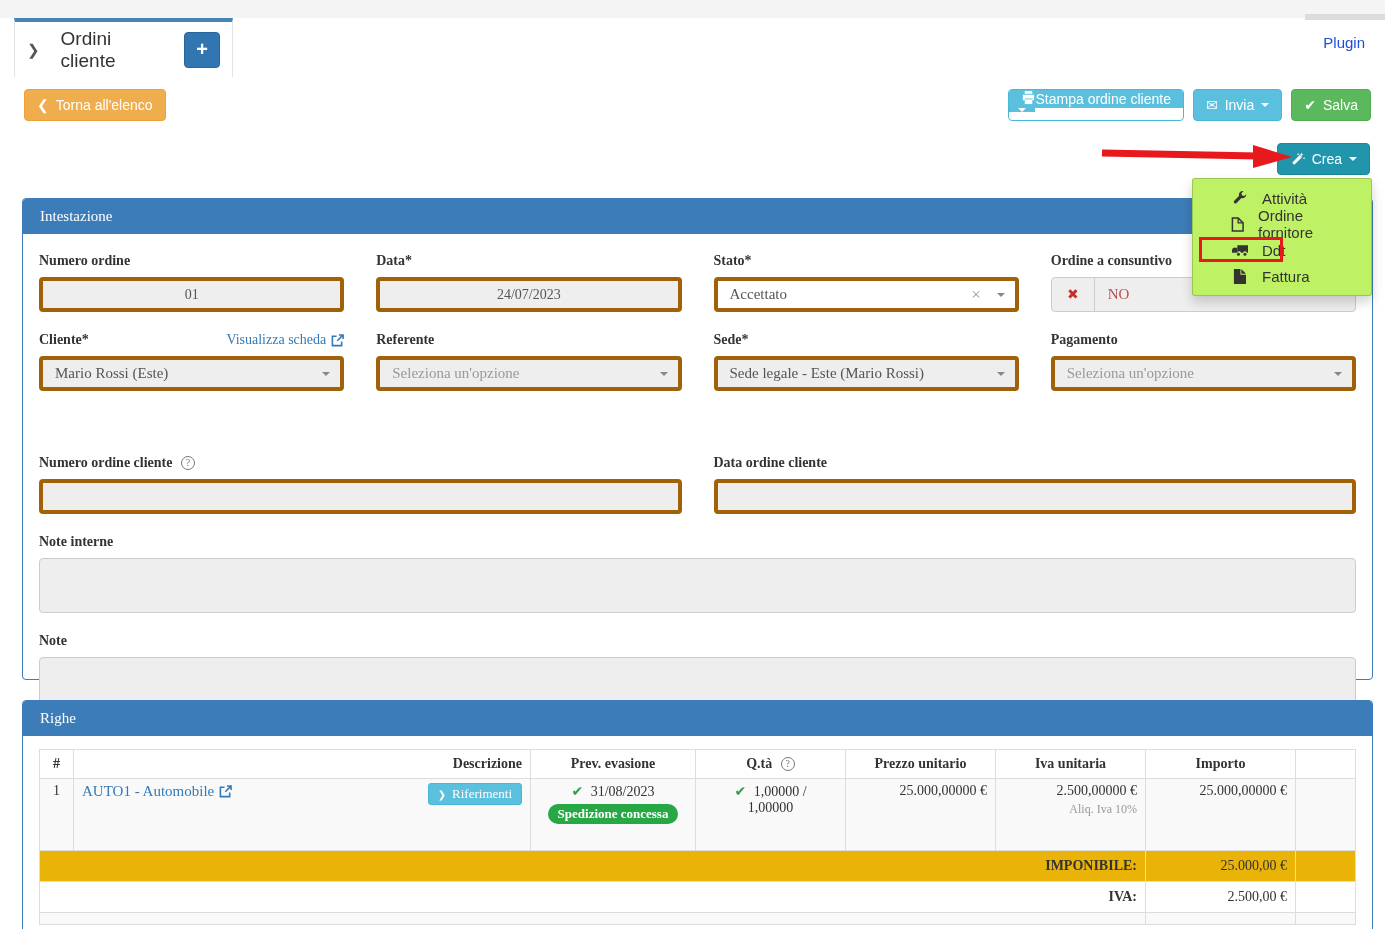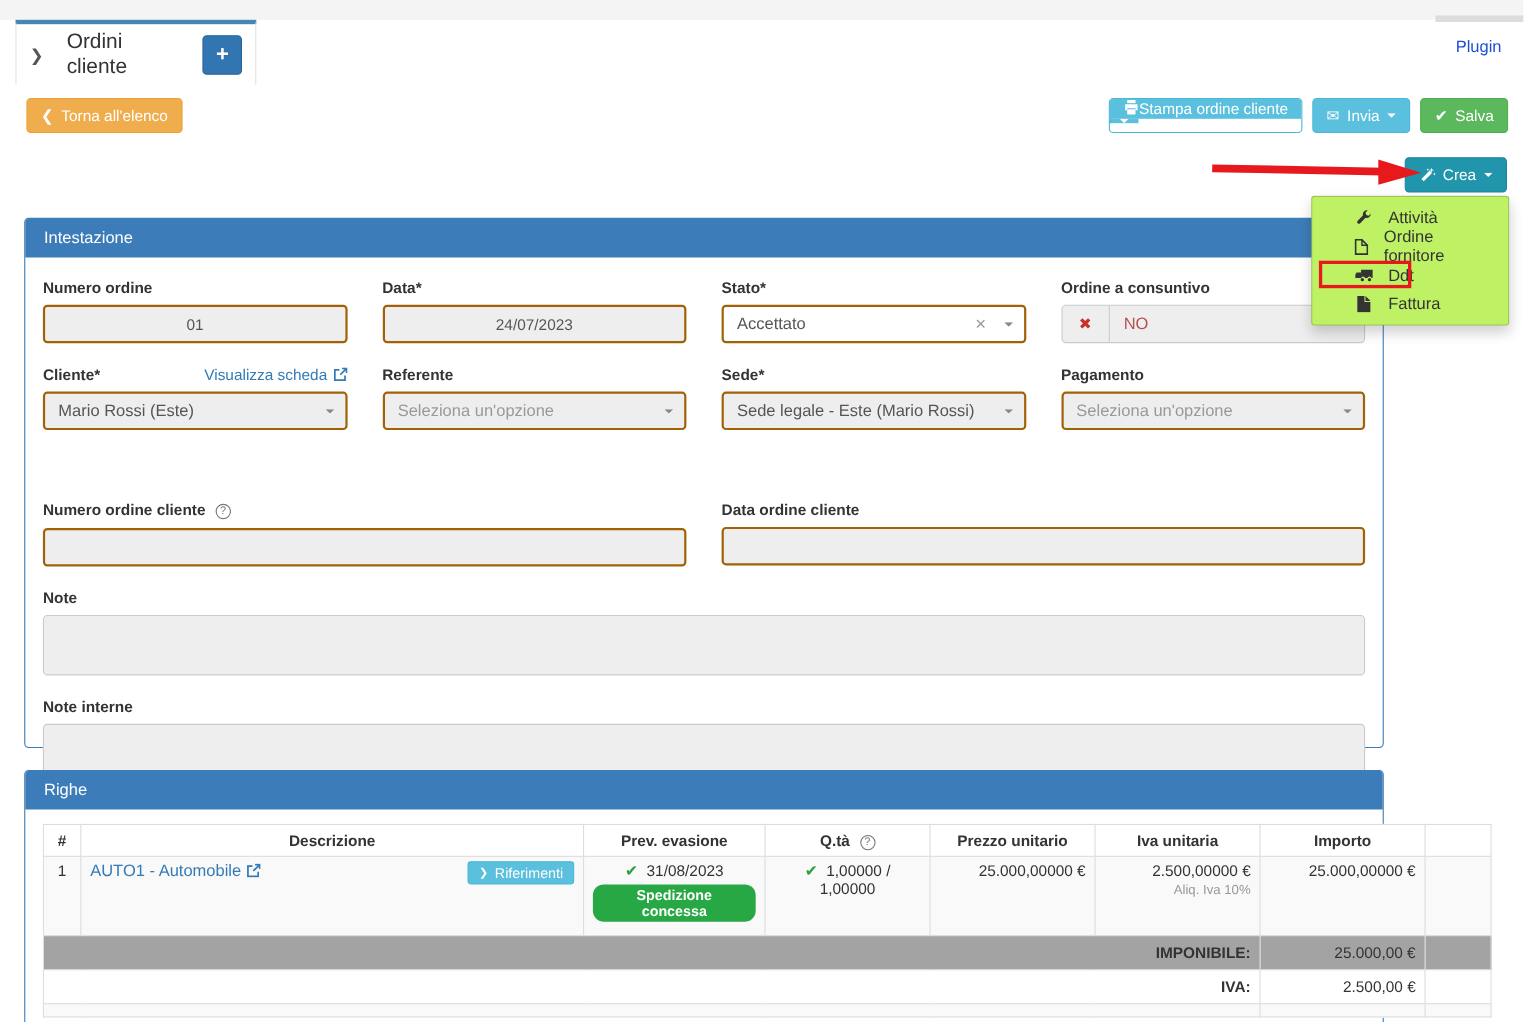--- a/index.html
+++ b/index.html
@@ -50,68 +50,68 @@
   
   .dropdown-menu {
     position:absolute; left:1192px; top:178px; width:180px; background:#bef264;
     border:1px solid rgba(0,0,0,.18); border-radius:3px; box-shadow:0 6px 12px rgba(0,0,0,.18);
     padding:6px 16px; z-index:20;
   }
   .menu-item { display:flex; align-items:center; height:26px; padding:0 18px 0 22px; font-size:15px; color:#333; cursor:pointer; }
   .menu-item .micon { width:17px; display:inline-flex; justify-content:center; margin-right:14px; }
 
   
-  .panel { position:absolute; left:22px; width:1236px; border:1px solid #3c7db9; border-radius:4px; background:#fff; }
+  .panel { position:absolute; left:22px; width:1351px; border:1px solid #3c7db9; border-radius:4px; background:#fff;font-family:Liberation Serif, serif; }
   .panel-heading { background:#3c7db9; color:#fff; height:35px; line-height:35px; padding:0 17px; font-size:15px; border-radius:3px 3px 0 0; }
   .panel-intestazione { top:198px; height:482px; }
   .panel-righe { top:700px; height:245px; }
   .panel-body { padding:13px 16px 0 16px; }
 
   
   .form-grid { display:grid; grid-template-columns:repeat(4,1fr); column-gap:32px; }
   .field { margin-bottom:14px; }
   .span2 { grid-column:span 2;margin-top:44px; }
   .span4 { grid-column:span 4; }
   .flabel { display:flex; justify-content:space-between; align-items:baseline; font-weight:bold; font-size:14px; color:#333; margin:6px 0 8px 0; }
   .help {
     display:inline-block; width:14px; height:14px; border:1px solid #777; border-radius:50%;
     color:#777; font-size:10px; line-height:12px; text-align:center; font-weight:normal; margin-left:5px; vertical-align:1px;
   }
   .link { color:#337ab7; font-weight:normal; font-size:14px; cursor:pointer; display:inline-flex; align-items:center; gap:5px; }
-  .ctl { height:35px; border:2px solid #a16207; border-radius:4px; background:#eee; font-size:14px; color:#555; width:100%; }
+  .ctl { height:35px; border:4px solid #a16207; border-radius:4px; background:#eee; font-size:14px; color:#555; width:100%; }
   .ctl-center { display:flex; align-items:center; justify-content:center; }
   .select { display:flex; align-items:center; padding:0 10px 0 12px; font-size:15px; }
   .select .sel-text { flex:1; text-align:left; }
   .select .placeholder { color:#999; }
   .select .sel-caret { border-top:4px dashed #888; border-right:4px solid transparent; border-left:4px solid transparent; width:0; height:0; }
   .select.white { background:#fff; }
   .sel-clear { color:#999; font-size:17px; margin-right:16px; cursor:pointer; }
   .input-group { display:flex; height:35px; border:1px solid #ccc; border-radius:4px; background:#eee; overflow:hidden; }
   .ig-addon { width:43px; display:flex; align-items:center; justify-content:center; border-right:1px solid #ccc; color:#c9302c; font-size:14px; cursor:pointer; }
   .ig-field { flex:1; display:flex; align-items:center; padding-left:13px; color:#b6504e; font-size:15px; }
   .textarea { height:55px; border:1px solid #ccc; border-radius:4px; background:#eee; width:100%; }
 
   
   table.rtable { width:1316px; border-collapse:collapse; table-layout:fixed; font-size:14px; background:#fff; }
   .rtable th, .rtable td { border:1px solid #ddd; padding:4px 8px; vertical-align:top; }
   .rtable thead th { font-weight:bold; text-align:center; height:29px; vertical-align:middle; background:#fff; }
-  .rtable thead th.h-desc { text-align:center; }
+  .rtable thead th.h-desc { text-align:right; }
   .rtable tr.data-row { background:#f9f9f9; height:72px; }
   .cell-center { text-align:center; }
   .cell-right { text-align:right; }
   .desc-cell { display:flex; justify-content:space-between; align-items:flex-start; }
   .btn-rif { background:#5bc0de; border:1px solid #46b8da; border-radius:3px; color:#fff; font-size:13px; padding:2px 9px; display:inline-flex; align-items:center; gap:6px; cursor:pointer; }
   .btn-rif .rif-chev { font-size:10px; }
   .check { color:#2f9e44; margin-right:4px; }
   .badge-pill { display:inline-block; background:#28a745; color:#fff; border-radius:10px; padding:2px 10px; font-size:13px; font-weight:bold; margin-top:4px; }
   .muted { color:#999; font-size:12px; margin-top:3px; }
   .total-row td { height:31px; vertical-align:middle; }
   .total-row .t-label { text-align:right; font-weight:bold; }
   .total-row .t-val { text-align:right; }
-  .row-imponibile { background:#a3a3a3; }
+  .row-imponibile { background:#eab308; }
   .row-iva { background:#fff; }
   .row-partial { background:#f9f9f9; }
   .row-partial td { height:12px; }
   .ext-ic { display:inline-flex; }
 </style>
 </head>
 <body>
 
 <div class="topstrip"></div>
 <div class="plugin-tab-top"></div>
@@ -306,27 +306,27 @@
       </div>
       <div class="field span2">
         <div class="flabel">
             <span>Data ordine cliente</span>
           </div>
         <div class="ctl"></div>
       </div>
 
       <div class="field span4">
         <div class="flabel">
+            <span>Note interne</span>
+          </div>
+        <div class="textarea"></div>
+      </div>
+      <div class="field span4">
+        <div class="flabel">
             <span>Note</span>
-          </div>
-        <div class="textarea"></div>
-      </div>
-      <div class="field span4">
-        <div class="flabel">
-            <span>Note interne</span>
           </div>
         <div class="textarea"></div>
       </div>
     </div>
   </div>
 </div>
 
 <div class="panel panel-righe">
   <div class="panel-heading">Righe</div>
   <div class="panel-body">

